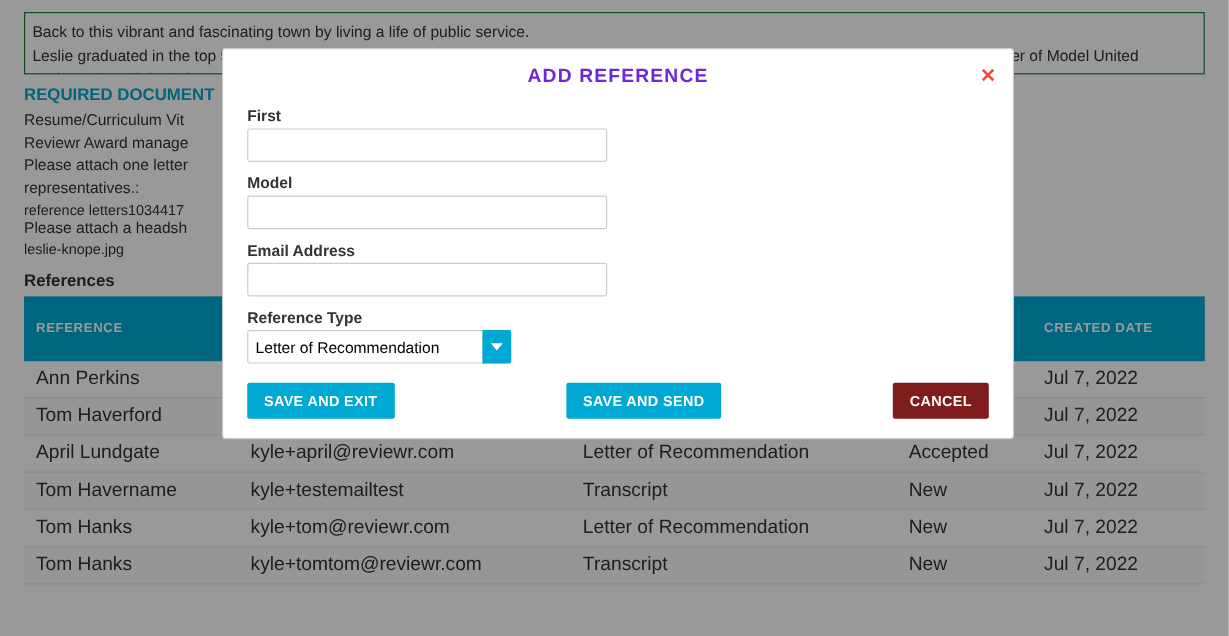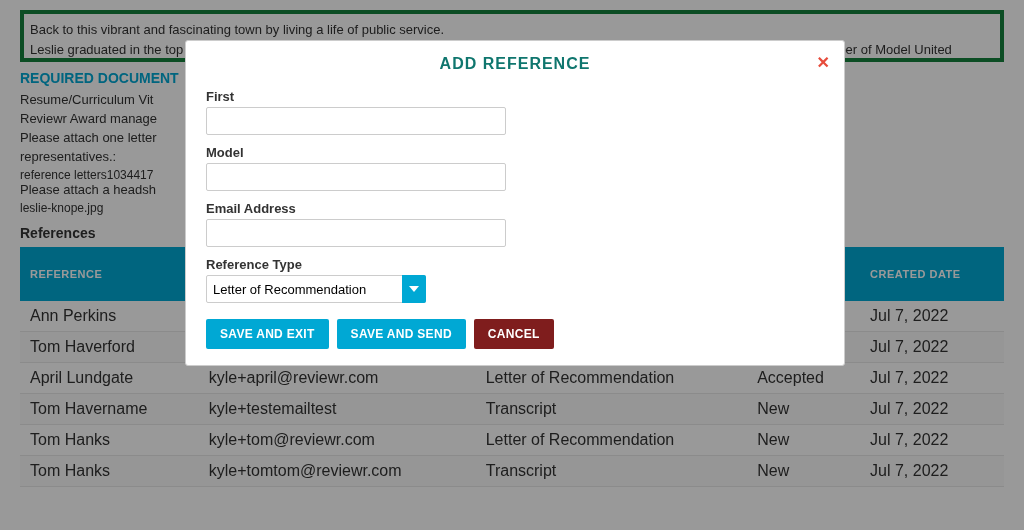--- a/index.html
+++ b/index.html
@@ -20,21 +20,21 @@
       background: #fff;
       padding: 10px 20px;
       overflow: hidden;
     }
 
     .bg-text {
       font-size: 13px;
       color: #333;
       line-height: 1.5;
       margin-bottom: 8px;
-      border: 4px solid #15803d;
+      border: 1px solid #15803d;
       padding: 6px;
       height: 52px;
       overflow: hidden;
     }
 
     .required-docs-section {
       margin-top: 8px;
     }
 
     .required-docs-title {
@@ -121,21 +121,21 @@
 
     .modal-header {
       display: flex;
       align-items: center;
       justify-content: center;
       padding: 14px 16px 10px;
       position: relative;
     }
 
     .modal-title {
-      color: #0f766e;
+      color: #6d28d9;
       font-weight: bold;
       font-size: 16px;
       letter-spacing: 1px;
       text-align: right;
     }
 
     .modal-close {
       position: absolute;
       right: 14px;
       top: 12px;
@@ -208,20 +208,21 @@
       height: 0;
       border-left: 5px solid transparent;
       border-right: 5px solid transparent;
       border-top: 6px solid #fff;
     }
 
     .modal-actions {
       display: flex;
       gap: 8px;
       margin-top: 16px;
+      justify-content: space-between;
     }
 
     .btn {
       padding: 8px 14px;
       font-size: 12px;
       font-weight: bold;
       border: none;
       cursor: pointer;
       border-radius: 2px;
       letter-spacing: 0.3px;

